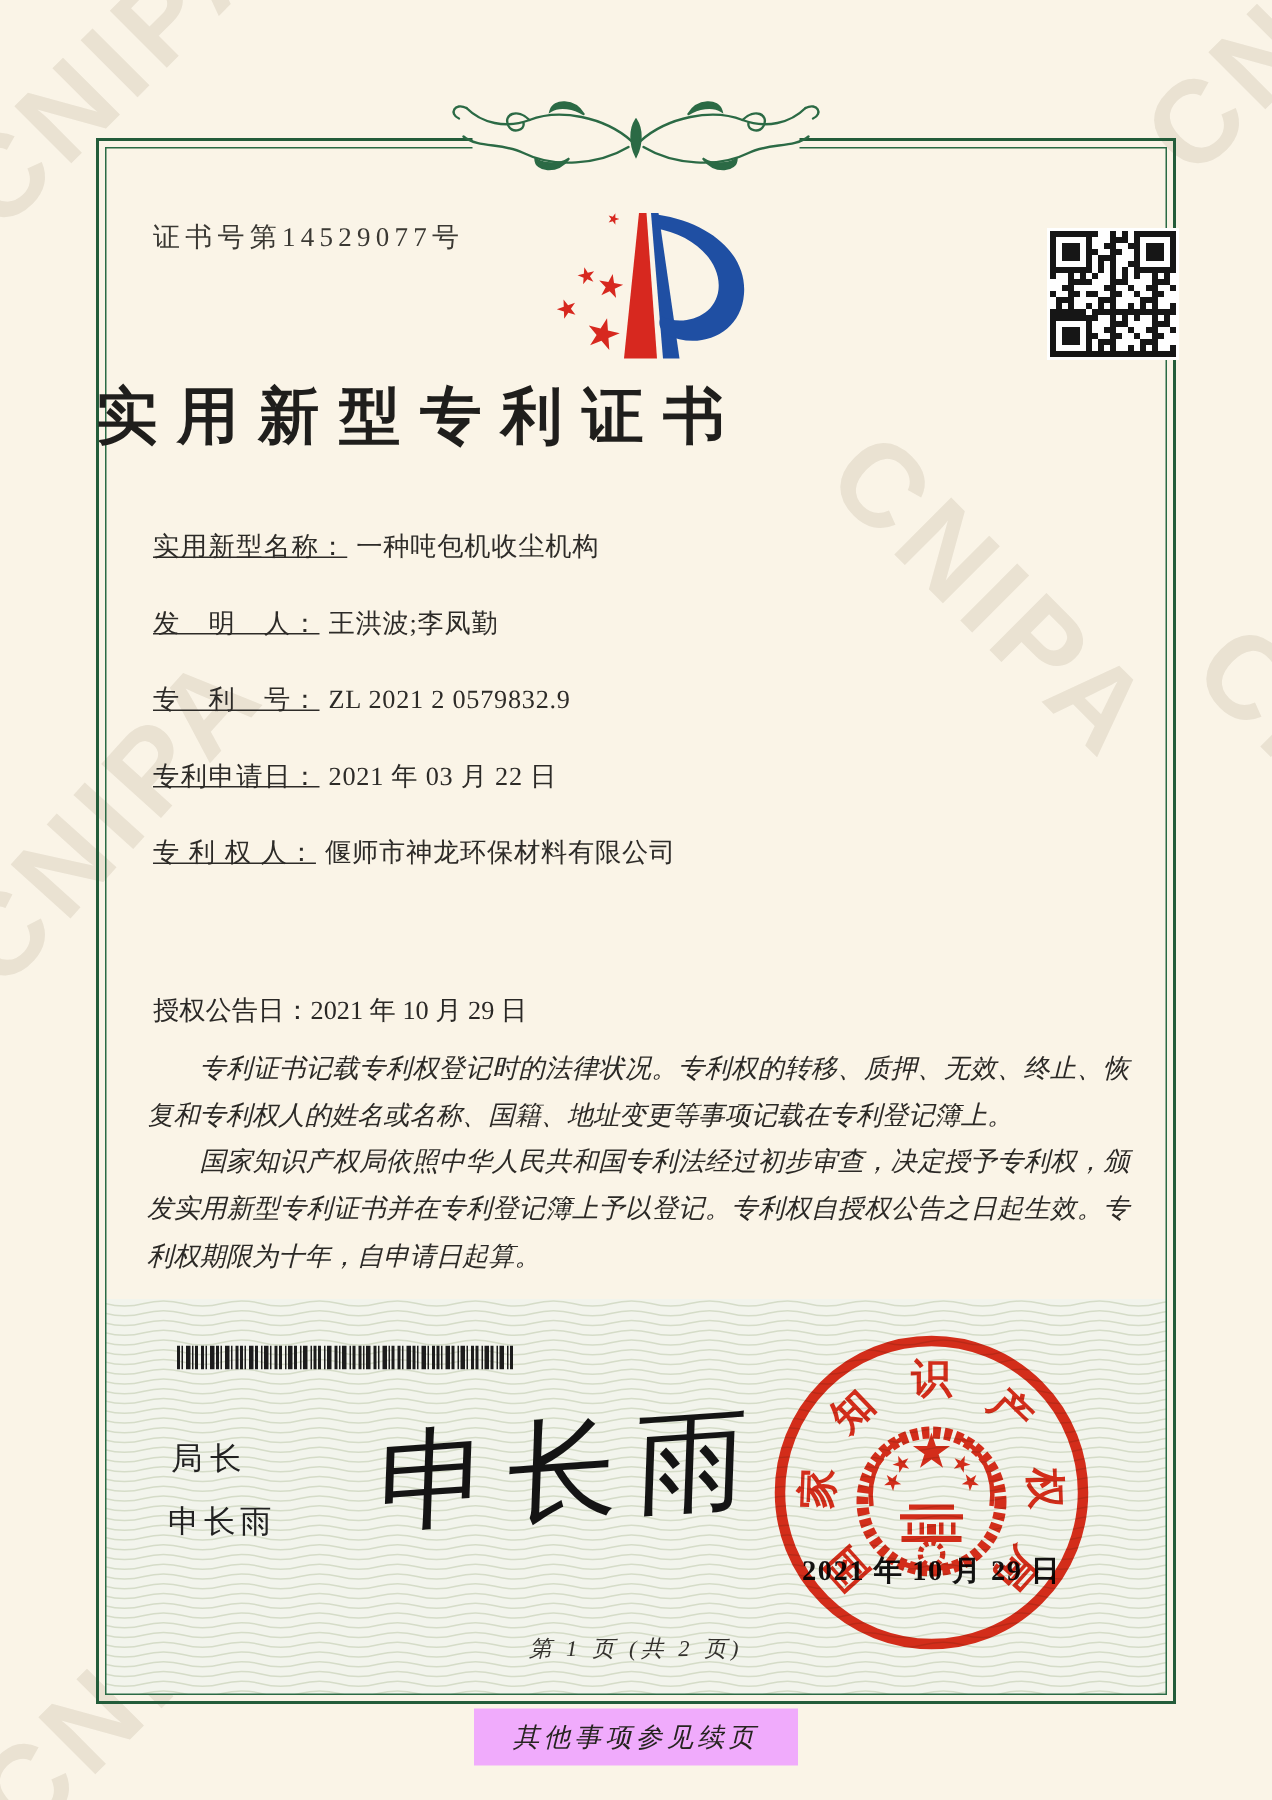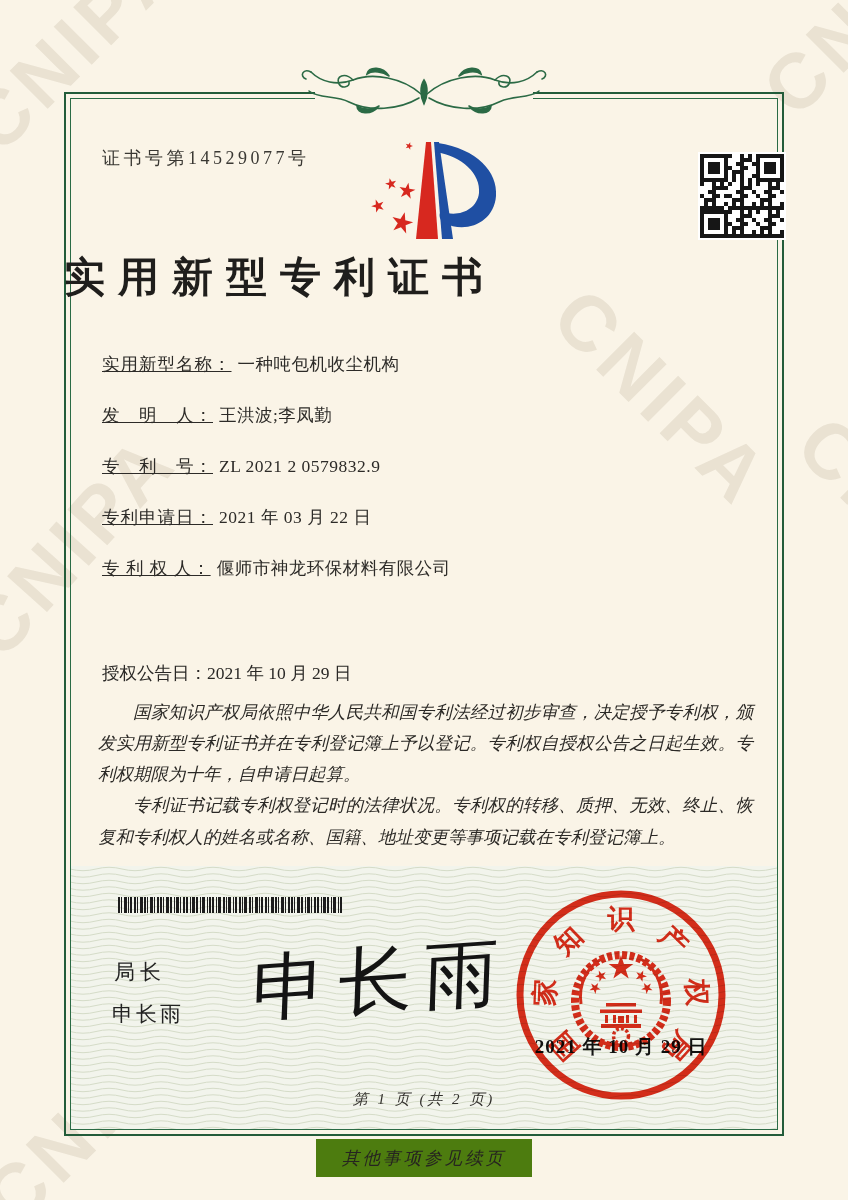--- a/index.html
+++ b/index.html
@@ -33,21 +33,21 @@
   .sig-role{position:absolute;left:114px;top:958px;font-size:21px;letter-spacing:5px;color:#222;font-family:Liberation Serif, serif;}
   .sig-name{position:absolute;left:112px;top:1000px;font-size:21px;letter-spacing:3px;color:#222;}
   .signature{position:absolute;left:252px;top:928px;width:360px;font-size:74px;
       letter-spacing:12px;color:#141414;transform:rotate(-4deg) skewX(-6deg);white-space:nowrap;}
   .seal{position:absolute;left:512px;top:886px;width:218px;height:218px;mix-blend-mode:multiply;}
   .seal-date{position:absolute;left:508px;top:1034px;width:226px;text-align:center;
       font-size:19px;font-weight:600;letter-spacing:1px;color:#121212;mix-blend-mode:multiply;}
   .page-num{position:absolute;left:64px;top:1090px;width:720px;text-align:center;
       font-size:15px;letter-spacing:3px;color:#33312d;font-style:italic;}
   .continuation-wrap{position:absolute;left:0;top:1139px;width:848px;text-align:center;}
-  .continuation{display:inline-block;background:#4d7c0f;padding:7px 26px;
+  .continuation{display:inline-block;background:#f0abfc;padding:7px 26px;
       font-size:17.5px;letter-spacing:3px;font-style:italic;color:#262420;}
   .flourish{position:absolute;left:299px;top:60px;width:250px;height:70px;}
   svg{display:block;}
 </style>
 </head>
 <body>
 
 <div class="page">
 
   <svg width="0" height="0" style="position:absolute">
@@ -431,22 +431,22 @@
     </div>
   </div>
 
   <div class="grant-row">
     <span>
       <span>授权公告日：</span><span>2021 年 10 月 29 日</span>
     </span>
   </div>
 
   <div class="body-text">
+    <p>专利证书记载专利权登记时的法律状况。专利权的转移、质押、无效、终止、恢复和专利权人的姓名或名称、国籍、地址变更等事项记载在专利登记簿上。</p>
     <p>国家知识产权局依照中华人民共和国专利法经过初步审查，决定授予专利权，颁发实用新型专利证书并在专利登记簿上予以登记。专利权自授权公告之日起生效。专利权期限为十年，自申请日起算。</p>
-    <p>专利证书记载专利权登记时的法律状况。专利权的转移、质押、无效、终止、恢复和专利权人的姓名或名称、国籍、地址变更等事项记载在专利登记簿上。</p>
   </div>
 
   <div class="barcode">
     <svg id="barcode-svg" width="226" height="16">
         <rect x="0" y="0" width="2" height="16" fill="#1c1c1c"></rect>
         <rect x="3" y="0" width="1" height="16" fill="#1c1c1c"></rect>
         <rect x="6" y="0" width="3" height="16" fill="#1c1c1c"></rect>
         <rect x="10" y="0" width="1" height="16" fill="#1c1c1c"></rect>
         <rect x="12" y="0" width="2" height="16" fill="#1c1c1c"></rect>
         <rect x="16" y="0" width="2" height="16" fill="#1c1c1c"></rect>

